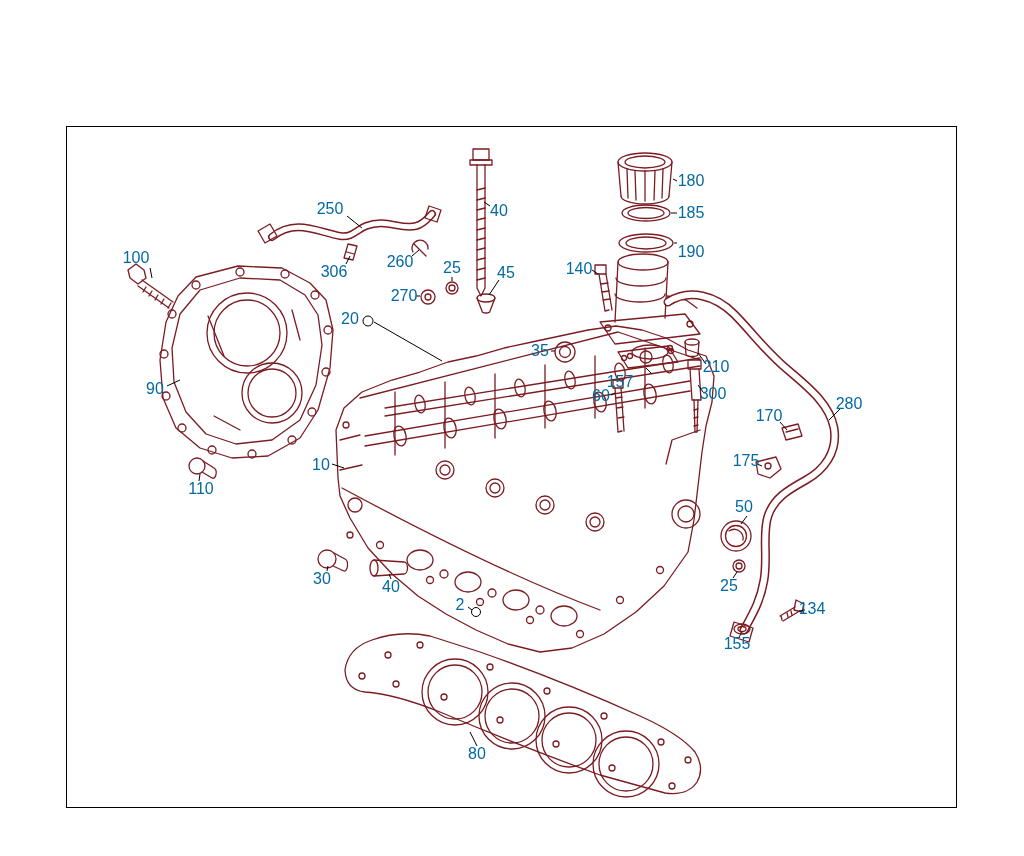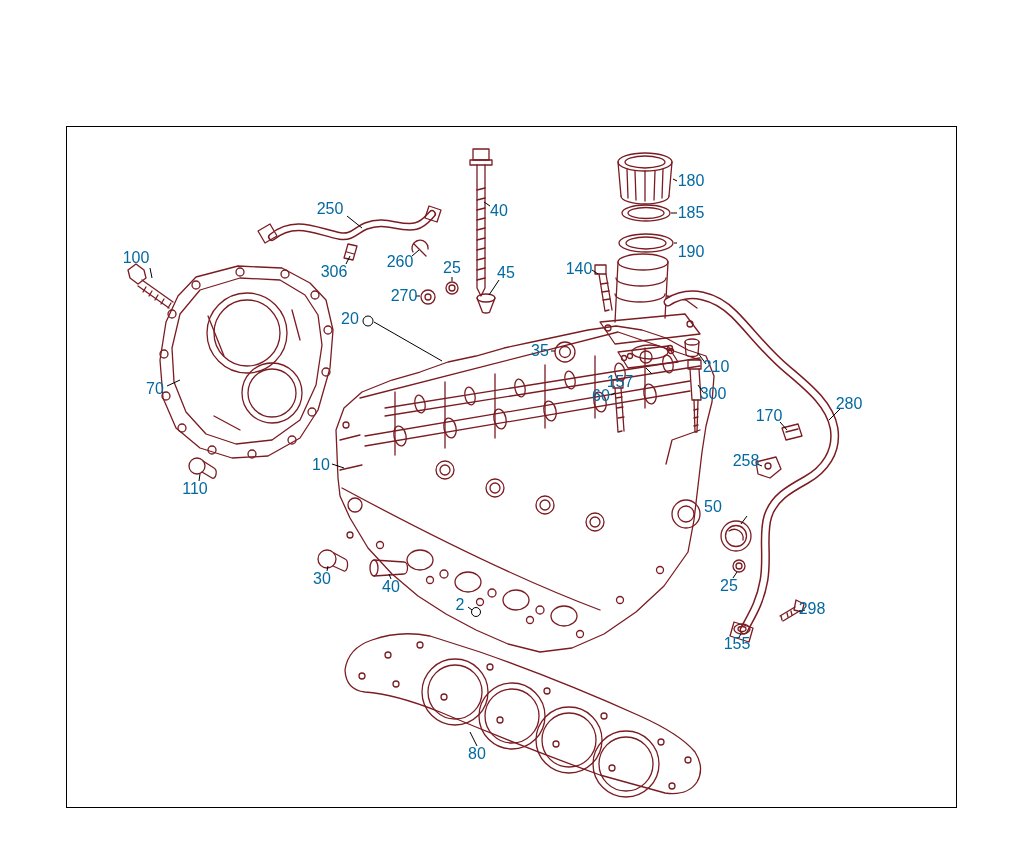--- a/index.html
+++ b/index.html
@@ -364,28 +364,28 @@
   <div class="part-label" style="left:579px;top:269px">140</div>
   <div class="part-label" style="left:691px;top:181px">180</div>
   <div class="part-label" style="left:691px;top:213px">185</div>
   <div class="part-label" style="left:691px;top:252px">190</div>
   <div class="part-label" style="left:350px;top:319px">20</div>
   <div class="part-label" style="left:540px;top:351px">35</div>
   <div class="part-label" style="left:620px;top:382px">157</div>
   <div class="part-label" style="left:601px;top:396px">60</div>
   <div class="part-label" style="left:716px;top:367px">210</div>
   <div class="part-label" style="left:713px;top:394px">300</div>
-  <div class="part-label" style="left:155px;top:389px">70</div>
-  <div class="part-label" style="left:195px;top:489px">110</div>
+  <div class="part-label" style="left:155px;top:389px">90</div>
+  <div class="part-label" style="left:201px;top:489px">110</div>
   <div class="part-label" style="left:321px;top:465px">10</div>
   <div class="part-label" style="left:769px;top:416px">170</div>
   <div class="part-label" style="left:849px;top:404px">280</div>
-  <div class="part-label" style="left:746px;top:461px">258</div>
-  <div class="part-label" style="left:713px;top:507px">50</div>
+  <div class="part-label" style="left:746px;top:461px">175</div>
+  <div class="part-label" style="left:744px;top:507px">50</div>
   <div class="part-label" style="left:322px;top:579px">30</div>
   <div class="part-label" style="left:391px;top:587px">40</div>
   <div class="part-label" style="left:729px;top:586px">25</div>
   <div class="part-label" style="left:460px;top:605px">2</div>
-  <div class="part-label" style="left:812px;top:609px">298</div>
+  <div class="part-label" style="left:812px;top:609px">134</div>
   <div class="part-label" style="left:737px;top:644px">155</div>
   <div class="part-label" style="left:477px;top:754px">80</div>
 
 </div>
 
 </body></html>

